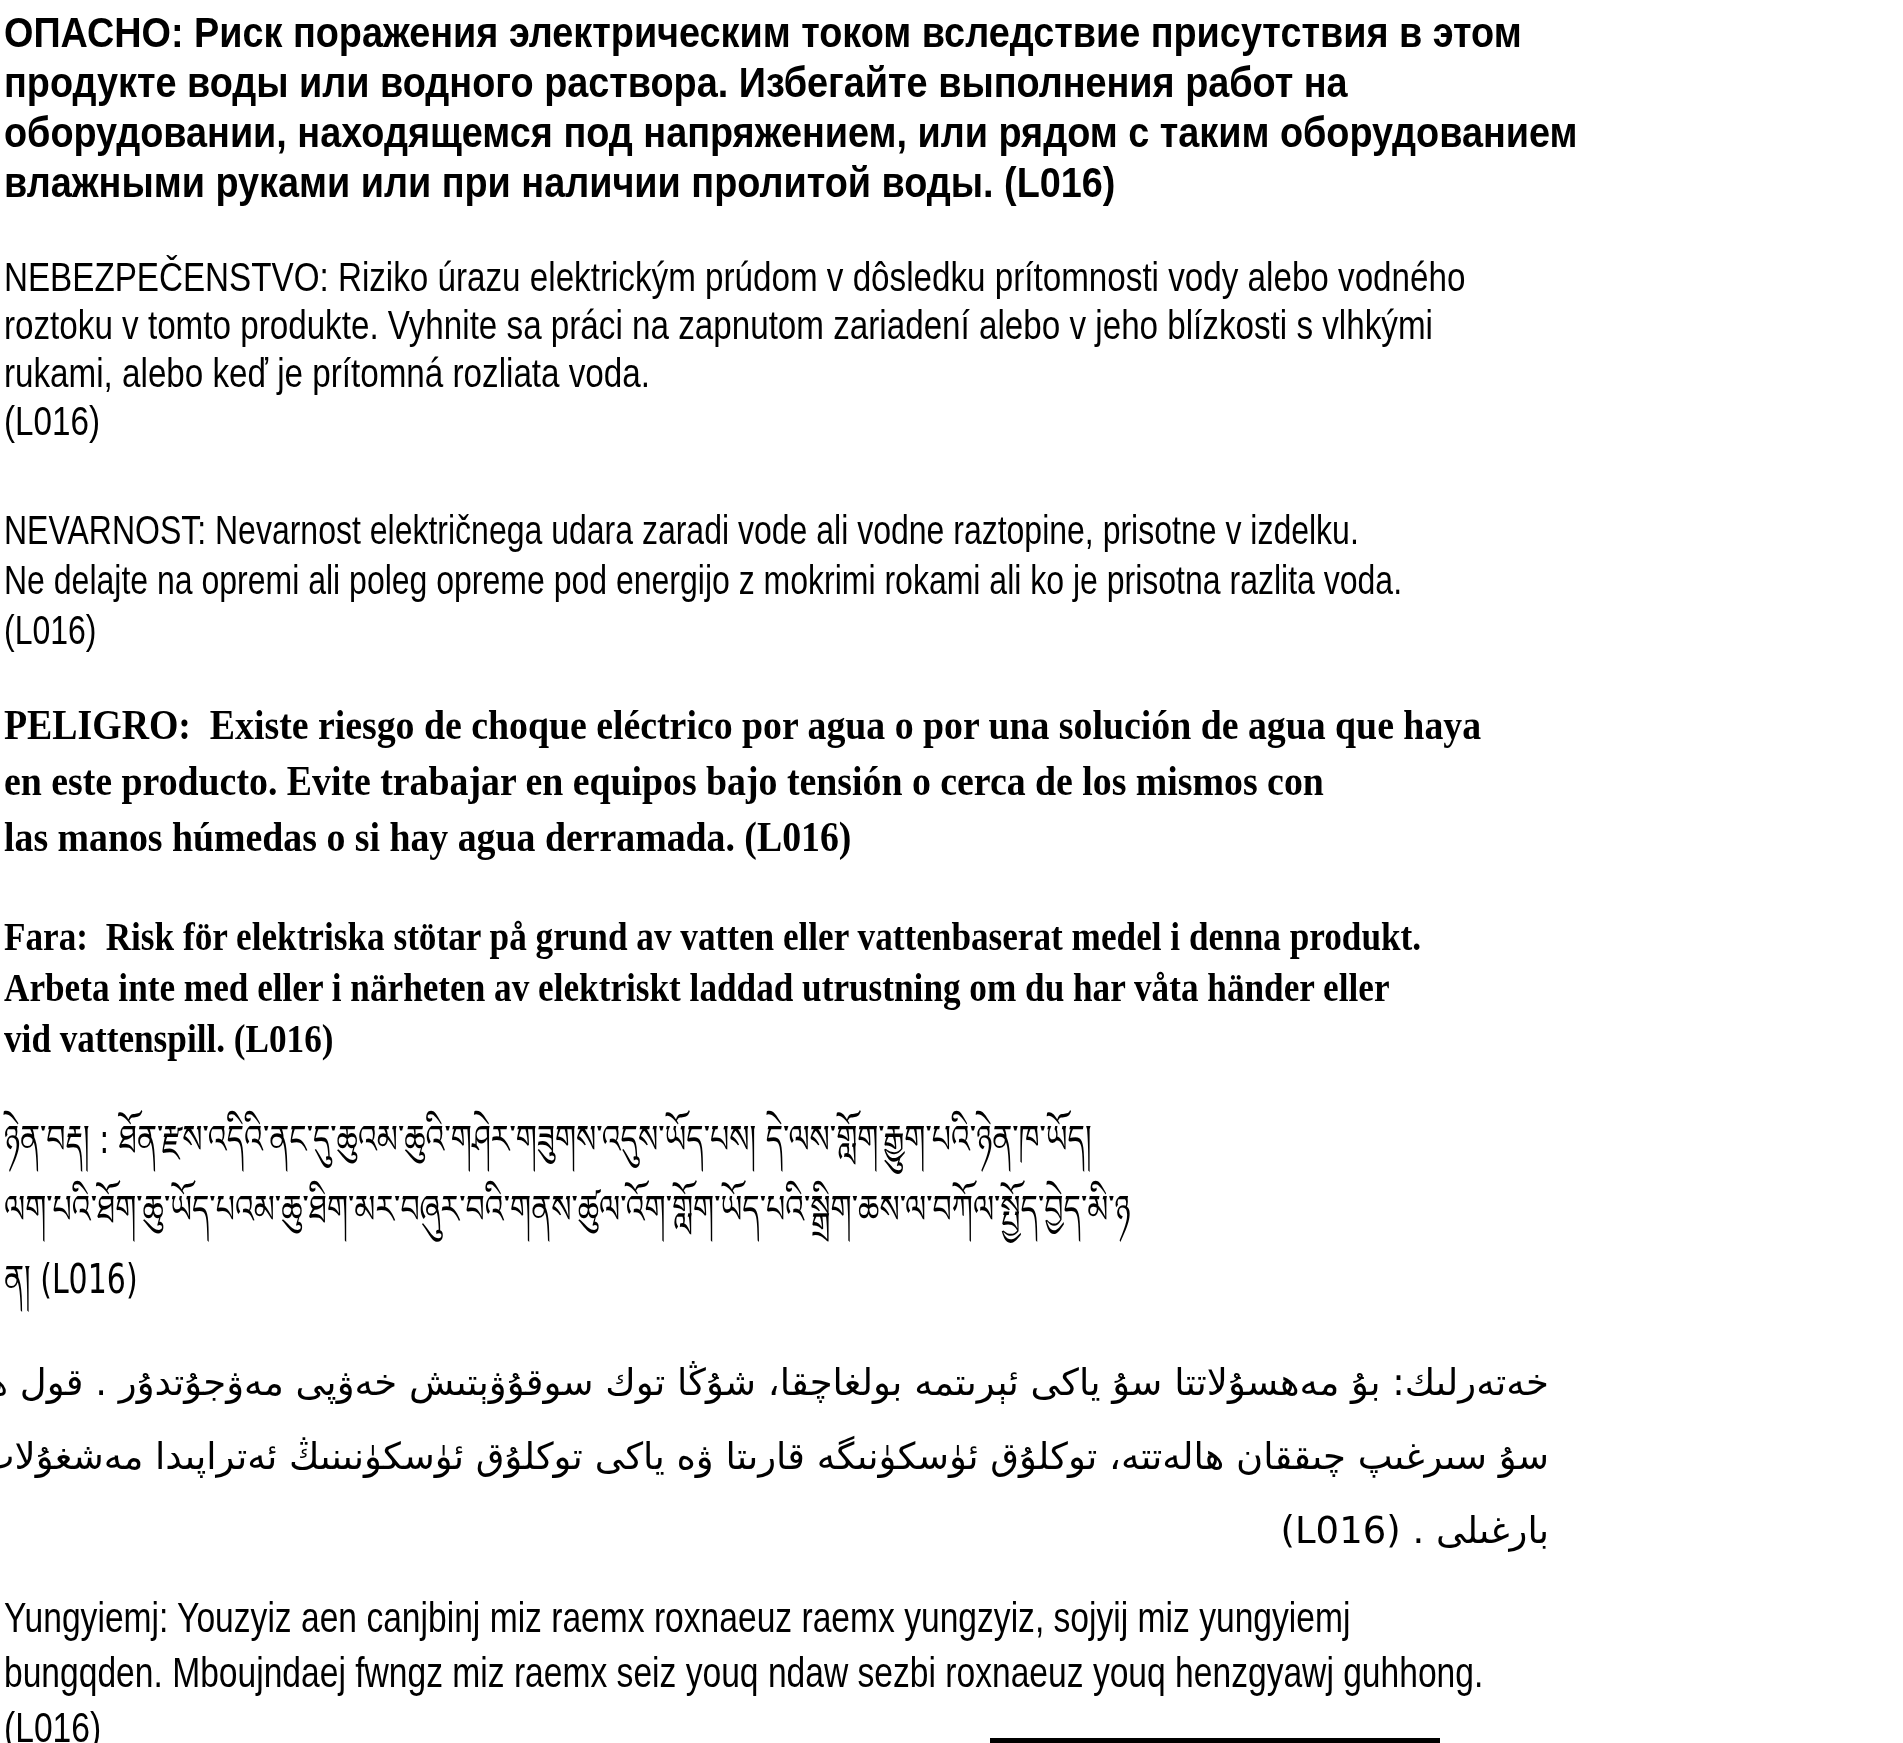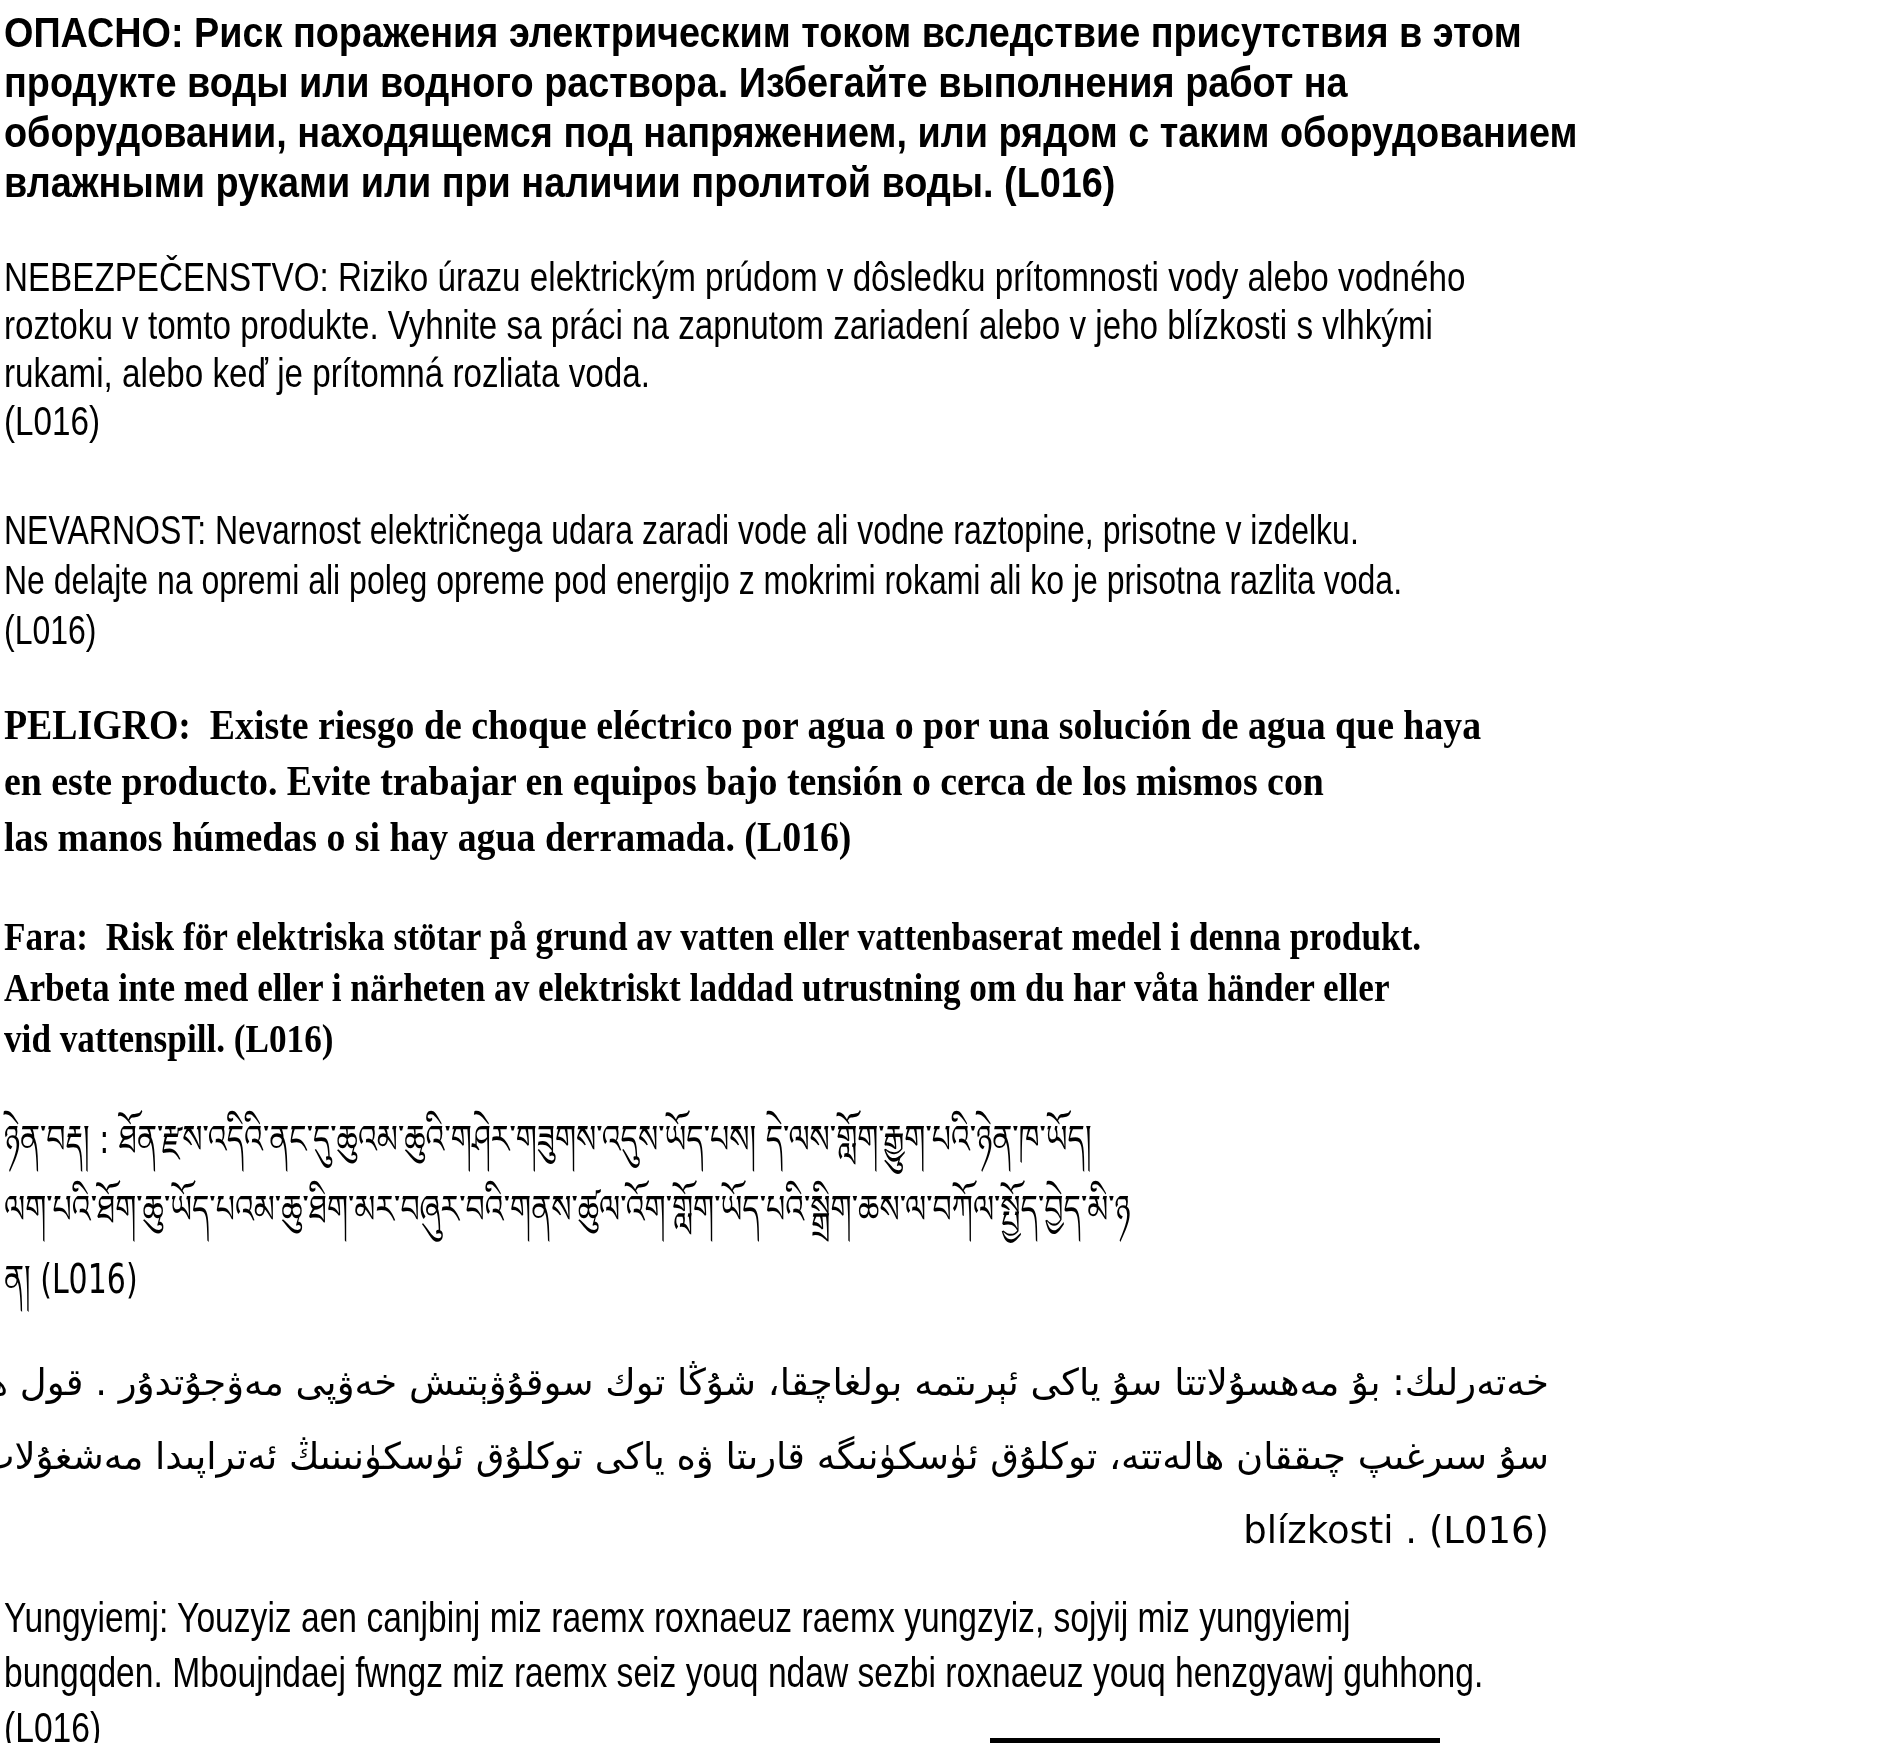--- a/index.html
+++ b/index.html
@@ -149,21 +149,21 @@
 
   <section class="sec sec-bo" lang="bo">
     <div class="line">ཉེན་བརྡ། : ཐོན་རྫས་འདིའི་ནང་དུ་ཆུའམ་ཆུའི་གཤེར་གཟུགས་འདུས་ཡོད་པས། དེ་ལས་གློག་རྒྱུག་པའི་ཉེན་ཁ་ཡོད།</div>
     <div class="line">ལག་པའི་ཐོག་ཆུ་ཡོད་པའམ་ཆུ་ཐིག་མར་བཞུར་བའི་གནས་ཚུལ་འོག་གློག་ཡོད་པའི་སྒྲིག་ཆས་ལ་བཀོལ་སྤྱོད་བྱེད་མི་ཉ</div>
     <div class="line">ན། (L016)</div>
   </section>
 
   <section class="sec sec-ug" lang="ug" dir="rtl">
     <div class="line">خەتەرلىك: بۇ مەھسۇلاتتا سۇ ياكى ئېرىتمە بولغاچقا، شۇڭا توك سوقۇۋېتىش خەۋپى مەۋجۇتدۇر . قول ھۆل ھالەتتە ۋە ياكى</div>
     <div class="line">سۇ سىرغىپ چىققان ھالەتتە، توكلۇق ئۈسكۈنىگە قارىتا ۋە ياكى توكلۇق ئۈسكۈنىنىڭ ئەتراپىدا مەشغۇلات ئېلىپ بارغىلى</div>
-    <div class="line">blízkosti . (L016)</div>
+    <div class="line">بارغىلى . (L016)</div>
   </section>
 
   <section class="sec sec-za" lang="za">
     <div class="line">Yungyiemj: Youzyiz aen canjbinj miz raemx roxnaeuz raemx yungzyiz, sojyij miz yungyiemj</div>
     <div class="line">bungqden. Mboujndaej fwngz miz raemx seiz youq ndaw sezbi roxnaeuz youq henzgyawj guhhong.</div>
     <div class="line">(L016)</div>
   </section>
 
 </div>
 

